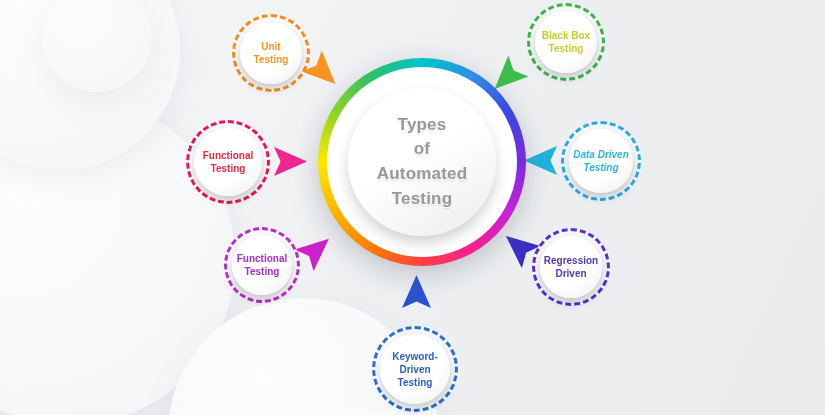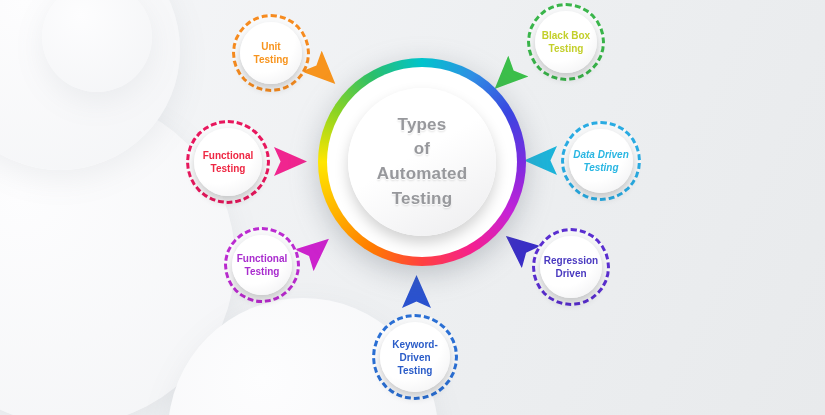--- a/index.html
+++ b/index.html
@@ -61,21 +61,21 @@
   }
   .sat-label {
     font-weight: 700; font-size: 10px; line-height: 1.3; white-space: pre-line;
   }
   .sat-unit        { left: 232px; top: 14px;  width: 78px; height: 78px; }
   .sat-blackbox    { left: 527px; top: 3px;  width: 78px; height: 78px; }
   .sat-integration { left: 186px; top: 120px; width: 84px; height: 84px; }
   .sat-datadriven  { left: 561px; top: 121px; width: 80px; height: 80px; font-style: italic; }
   .sat-functional  { left: 224px; top: 227px; width: 76px; height: 76px; }
   .sat-regression  { left: 532px; top: 228px; width: 78px; height: 78px; }
-  .sat-keyword     { left: 372px; top: 314px; width: 86px; height: 86px; }
+  .sat-keyword     { left: 372px; top: 326px; width: 86px; height: 86px; }
   .sat-keyword .sat-label { font-size: 10px; }
 
   
   .arrow {
     position: absolute; width: 33px; height: 29px;
     clip-path: polygon(0% 0%, 100% 50%, 0% 100%, 20% 50%);
     filter: drop-shadow(0 2px 2px rgba(0,0,0,0.2));
   }
   .arrow-unit        { left: 307px; top: 58px;  transform: rotate(44deg); }
   .arrow-blackbox    { left: 490px; top: 63px;  transform: rotate(136deg); }

